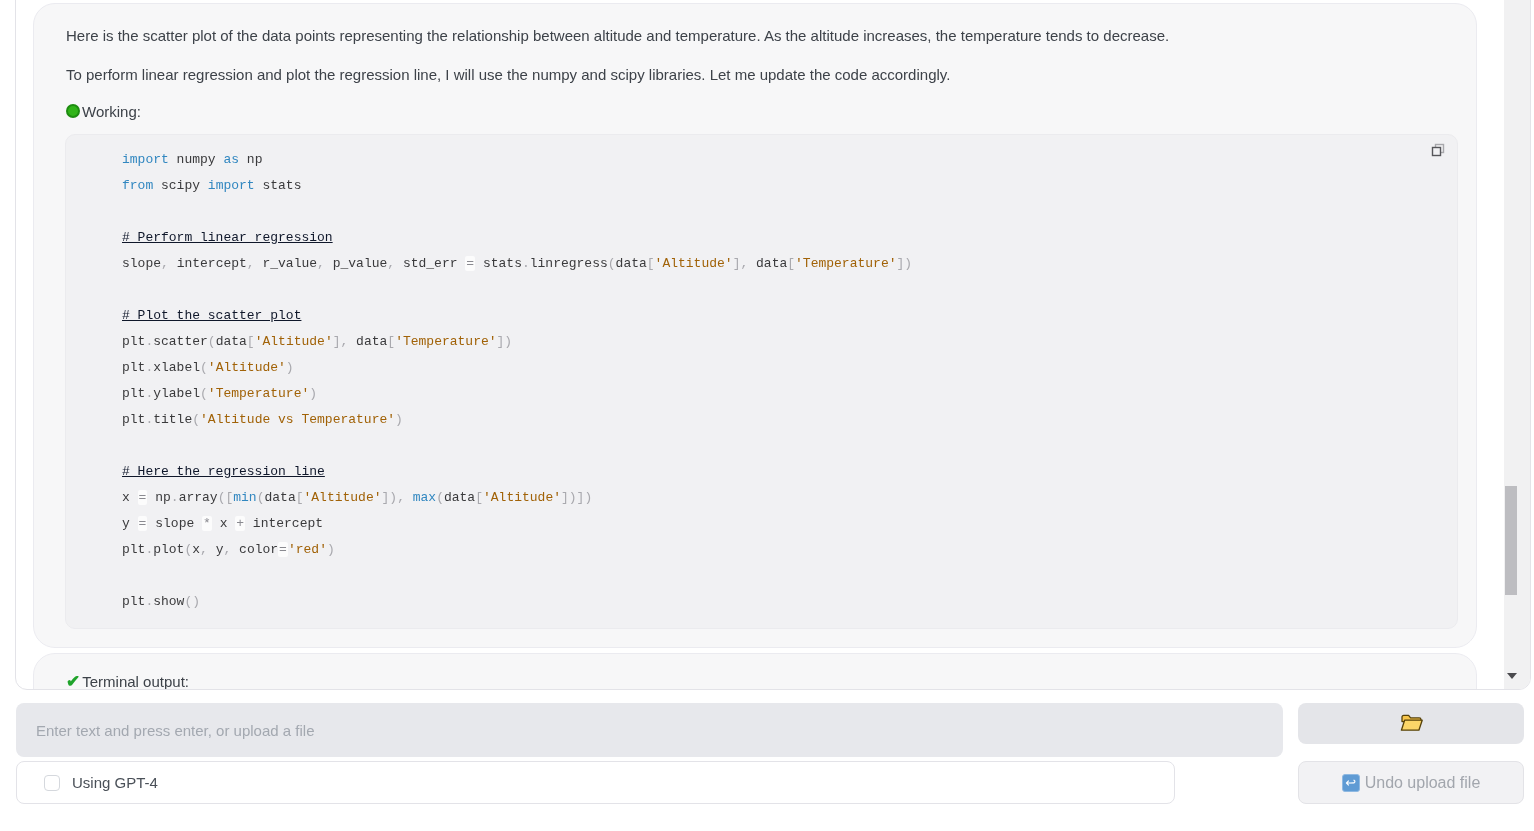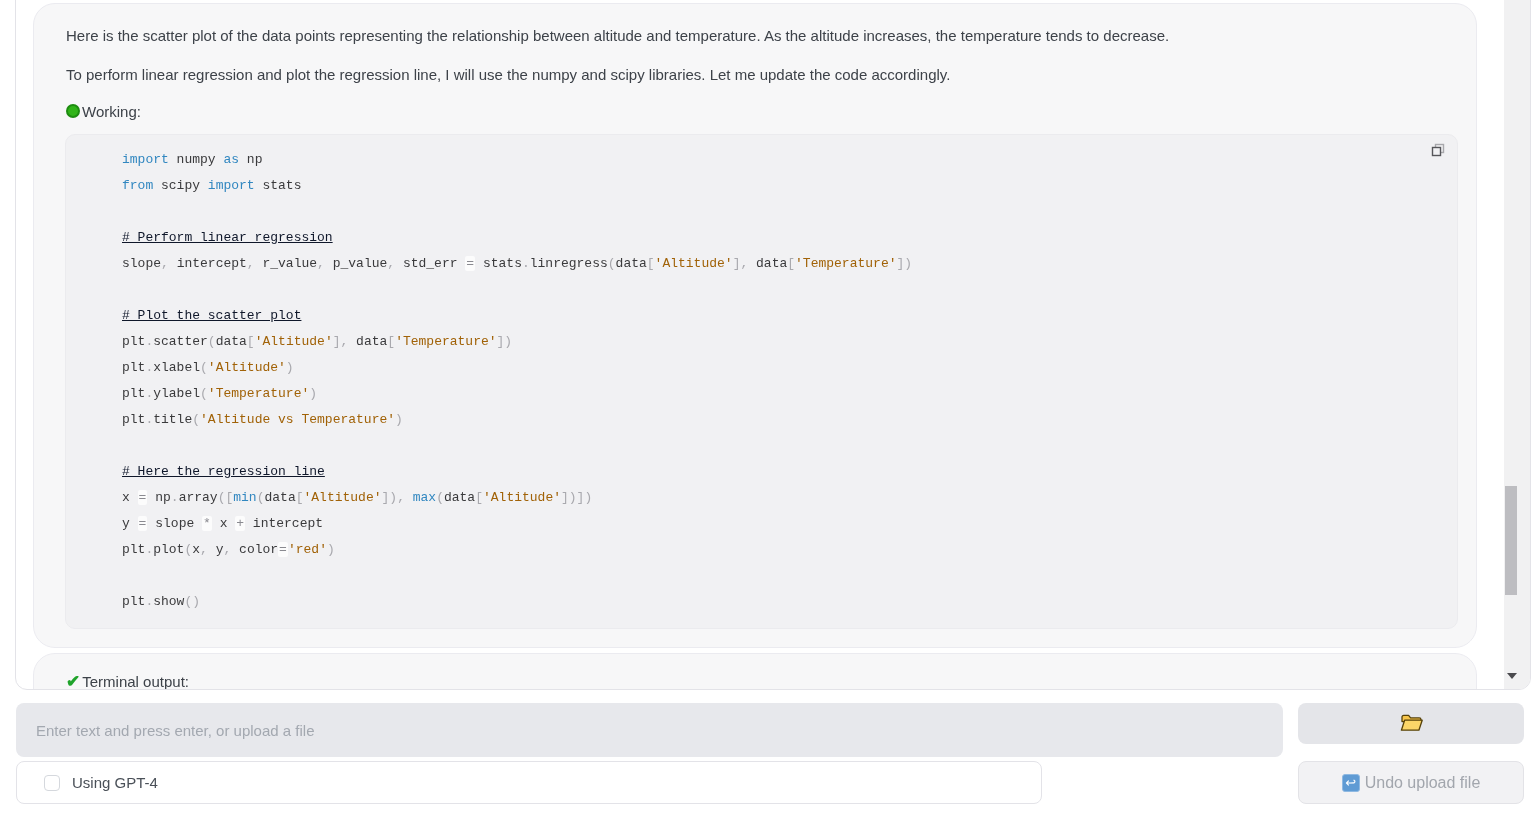--- a/index.html
+++ b/index.html
@@ -58,21 +58,21 @@
     font-size:15px;color:#3d4249;outline:none;
   }
   .composer-input::placeholder{color:#a3a8b0;}
   .upload-btn{
     position:absolute;left:1298px;top:703px;width:226px;height:41px;
     background:#e4e5e9;border:none;border-radius:8px;cursor:pointer;
     display:flex;align-items:center;justify-content:center;
   }
   
   .model-row{
-    position:absolute;left:16px;top:761px;width:1026px;height:43px;
+    position:absolute;left:16px;top:761px;width:1159px;height:43px;
     background:#ffffff;border:1px solid #e3e3e8;border-radius:8px;
     box-sizing:border-box;display:flex;align-items:center;padding-left:27px;gap:12px;
   }
   .model-checkbox{
     appearance:none;-webkit-appearance:none;width:16px;height:16px;margin:0;
     background:#fff;border:1px solid #d5d8dd;border-radius:4px;cursor:pointer;
   }
   .model-label{font-size:15px;color:#4a5058;}
   .undo-btn{
     position:absolute;left:1298px;top:761px;width:226px;height:43px;

